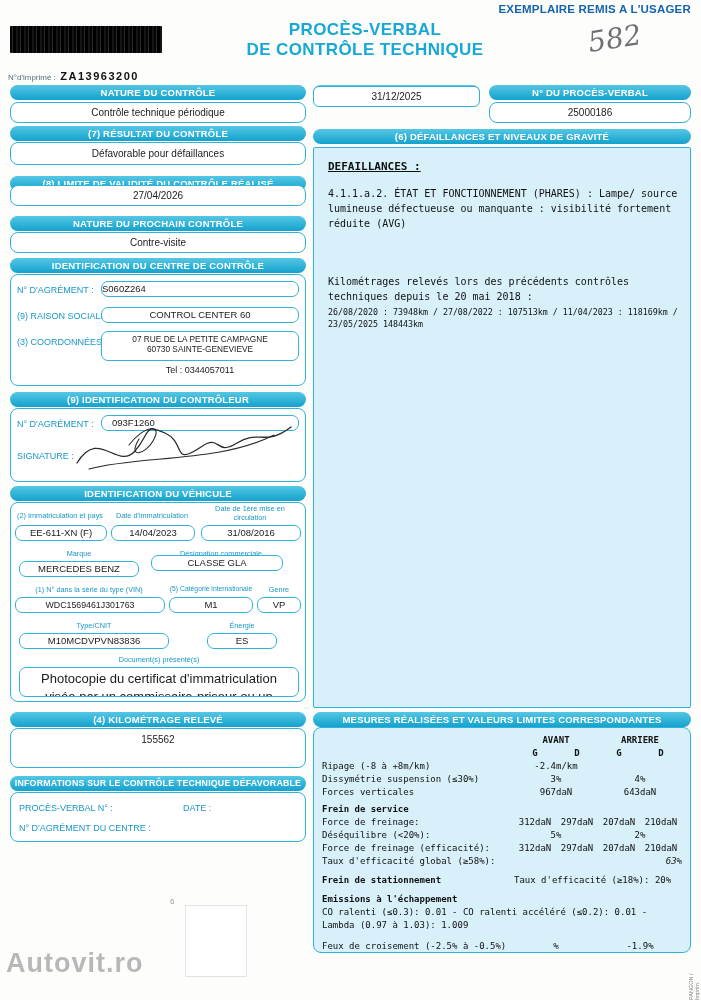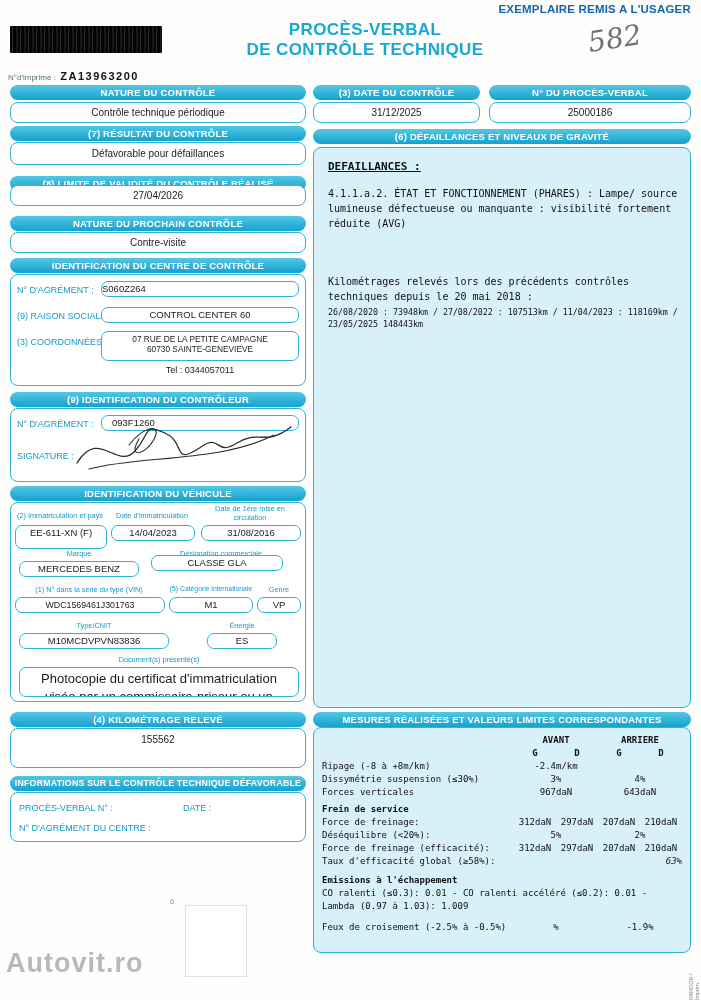--- a/index.html
+++ b/index.html
@@ -15,21 +15,21 @@
     border-radius:9px; color:#fff; font-weight:bold; font-size:9.5px;
     text-align:center; letter-spacing:.2px; white-space:nowrap;
   }
   .hdr-sm { font-size:8.8px; }
   .wbox {
     position:absolute; background:#fff;
     border:1.5px solid #2fb3d8; border-radius:8px;
   }
   .bluebox {
     position:absolute; background:#d7f0f9;
-    border:1.5px solid #2fb3d8; border-radius:8px;
+    border:1.5px solid #2fb3d8; border-radius:2px;
   }
   .cval { text-align:center; font-size:10px; color:#1b1b1b; }
   .lbl { position:absolute; color:#1898c6; font-size:9px; white-space:nowrap; }
   .lbl-xs { font-size:7.3px; }
   .ibox {
     position:absolute; background:#fff; border:1.2px solid #2fb3d8;
     border-radius:7px; font-size:9.5px; color:#1b1b1b;
     text-align:center; overflow:hidden;
   }
   .mono { font-family:"DejaVu Sans Mono", monospace; }
@@ -91,21 +91,21 @@
   <div class="abs" style="left:200px; top:20px; width:330px; text-align:center;">
     <div class="title-line">PROCÈS-VERBAL</div>
     <div class="title-line">DE CONTRÔLE TECHNIQUE</div>
   </div>
 
   <div class="hdr" style="left:10px; top:85px; width:296px;">NATURE DU CONTRÔLE</div>
   <div class="hdr" style="left:313px; top:85px; width:167px;">(3) DATE DU CONTRÔLE</div>
   <div class="hdr" style="left:489px; top:85px; width:202px;">N° DU PROCÈS-VERBAL</div>
 
   <div class="wbox cval" style="left:10px; top:102px; width:296px; height:21px; line-height:19px;">Contrôle technique périodique</div>
-  <div class="wbox cval" style="left:313px; top:102px; width:167px; height:21px; line-height:19px;">31/12/2025</div>
+  <div class="wbox cval" style="left:313px; top:86px; width:167px; height:21px; line-height:19px;border-radius:6px;">31/12/2025</div>
   <div class="wbox cval" style="left:489px; top:102px; width:202px; height:21px; line-height:19px;">25000186</div>
 
   <div class="hdr" style="left:10px; top:126px; width:296px;">(7) RÉSULTAT DU CONTRÔLE</div>
   <div class="wbox cval" style="left:10px; top:142px; width:296px; height:23px; line-height:21px;">Défavorable pour défaillances</div>
 
   <div class="hdr" style="left:313px; top:129px; width:378px;">(6) DÉFAILLANCES ET NIVEAUX DE GRAVITÉ</div>
   <div class="bluebox mono" style="left:313px; top:147px; width:378px; height:561px;">
     <div class="def-title mono" style="left:14px; top:12px;">DEFAILLANCES :</div>
     <div class="def-text mono" style="left:14px; top:38px; width:350px;">4.1.1.a.2. ÉTAT ET FONCTIONNEMENT (PHARES) : Lampe/ source lumineuse défectueuse ou manquante : visibilité fortement réduite (AVG)</div>
     <div class="def-text mono" style="left:14px; top:126px; width:350px;">Kilométrages relevés lors des précédents contrôles techniques depuis le 20 mai 2018 :</div>
@@ -143,21 +143,21 @@
       <path d="M60 30 C 75 10, 95 8, 84 26 C 76 40, 58 44, 70 24" stroke="#2a2a2e" stroke-width="1.1" fill="none" stroke-linecap="round"></path>
     </svg>
   </div>
 
   <div class="hdr" style="left:10px; top:486px; width:296px;">IDENTIFICATION DU VÉHICULE</div>
   <div class="wbox" style="left:10px; top:502px; width:296px; height:200px;">
 
     <div class="lbl lbl-xs" style="left:2px; top:8px; width:94px; text-align:center;">(2) Immatriculation et pays</div>
     <div class="lbl lbl-xs" style="left:98px; top:8px; width:86px; text-align:center;">Date d'immatriculation</div>
     <div class="lbl lbl-xs" style="left:188px; top:2px; width:102px; text-align:center; white-space:normal; line-height:1.2;">Date de 1ère mise en circulation</div>
-    <div class="ibox" style="left:4px; top:22px; width:92px; height:24px; line-height:14px;text-align:center;">EE-611-XN  (F)</div>
+    <div class="ibox" style="left:4px; top:22px; width:92px; height:16px; line-height:14px;text-align:center;">EE-611-XN  (F)</div>
     <div class="ibox" style="left:100px; top:22px; width:84px; height:16px; line-height:14px;">14/04/2023</div>
     <div class="ibox" style="left:190px; top:22px; width:100px; height:16px; line-height:14px;">31/08/2016</div>
 
     <div class="lbl lbl-xs" style="left:8px; top:46px; width:120px; text-align:center;">Marque</div>
     <div class="lbl lbl-xs" style="left:140px; top:46px; width:140px; text-align:center;">Désignation commerciale</div>
     <div class="ibox" style="left:8px; top:58px; width:120px; height:16px; line-height:14px;">MERCEDES BENZ</div>
     <div class="ibox" style="left:140px; top:52px; width:132px; height:16px; line-height:14px;">CLASSE GLA</div>
 
     <div class="lbl lbl-xs" style="left:2px; top:82px; width:152px; text-align:center;">(1) N° dans la série du type (VIN)</div>
     <div class="lbl lbl-xs" style="left:156px; top:82px; width:88px; text-align:center; font-size:6.8px;">(5) Catégorie internationale</div>
@@ -231,20 +231,24 @@
       <div class="lab">Force de freinage (efficacité):</div>
       <div class="c">312daN</div>
       <div class="c">297daN</div>
       <div class="c">207daN</div>
       <div class="c">210daN</div>
     </div>
     <div class="m-row">
       <div class="lab">Taux d'efficacité global (≥58%):</div>
       <div class="span4">63%</div>
     </div>
+    <div class="m-row gap6">
+      <div class="lab m-bold">Frein de stationnement</div>
+      <div class="span4-left">Taux d'efficacité (≥18%): 20%</div>
+    </div>
     <div class="m-full m-bold gap6">Emissions à l'échappement</div>
     <div class="m-full" style="white-space:normal; line-height:13px;">CO ralenti (≤0.3): 0.01 - CO ralenti accéléré (≤0.2): 0.01 - Lambda (0.97 à 1.03): 1.009</div>
     <div class="m-row gap8">
       <div class="lab">Feux de croisement (-2.5% à -0.5%)</div>
       <div class="span2">%</div>
       <div class="span2">-1.9%</div>
     </div>
   </div>
 
   <div class="tiny-mark" style="left:170px; top:897px;">6</div>

